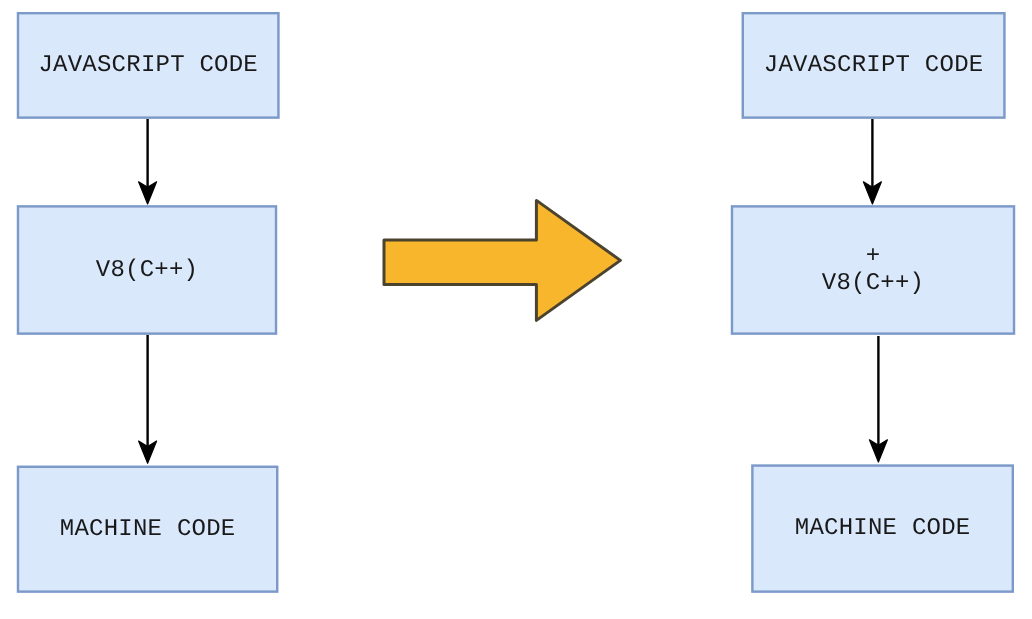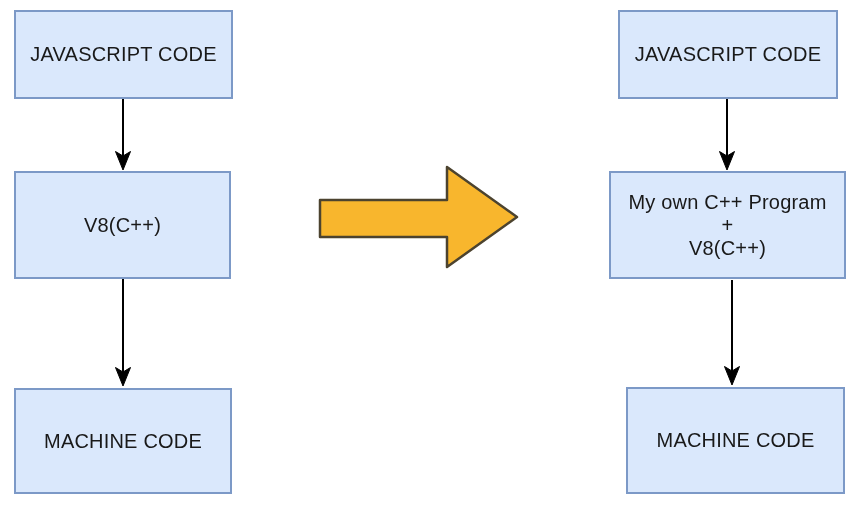--- a/index.html
+++ b/index.html
@@ -5,21 +5,21 @@
   html, body {
     margin: 0;
     padding: 0;
     background: var(--background, #ffffff);
   }
   .canvas {
     position: relative;
     width: 860px;
     height: 516px;
     background: var(--background, #ffffff);
-    font-family: Liberation Sans, sans-serif;
+    font-family: Liberation Mono, monospace;
     overflow: hidden;
   }
   .connectors {
     position: absolute;
     left: 0;
     top: 0;
     width: 860px;
     height: 516px;
   }
   .connector-line {
@@ -98,21 +98,20 @@
     <span>V8(C++)</span>
   </div>
   <div class="node l3">
     <span>MACHINE CODE</span>
   </div>
 
   <div class="node r1">
     <span>JAVASCRIPT CODE</span>
   </div>
   <div class="node r2">
-    <span>My own C++ Program</span>
     <span>+</span>
     <span>V8(C++)</span>
   </div>
   <div class="node r3">
     <span>MACHINE CODE</span>
   </div>
 
 </div>
 
 </body></html>

